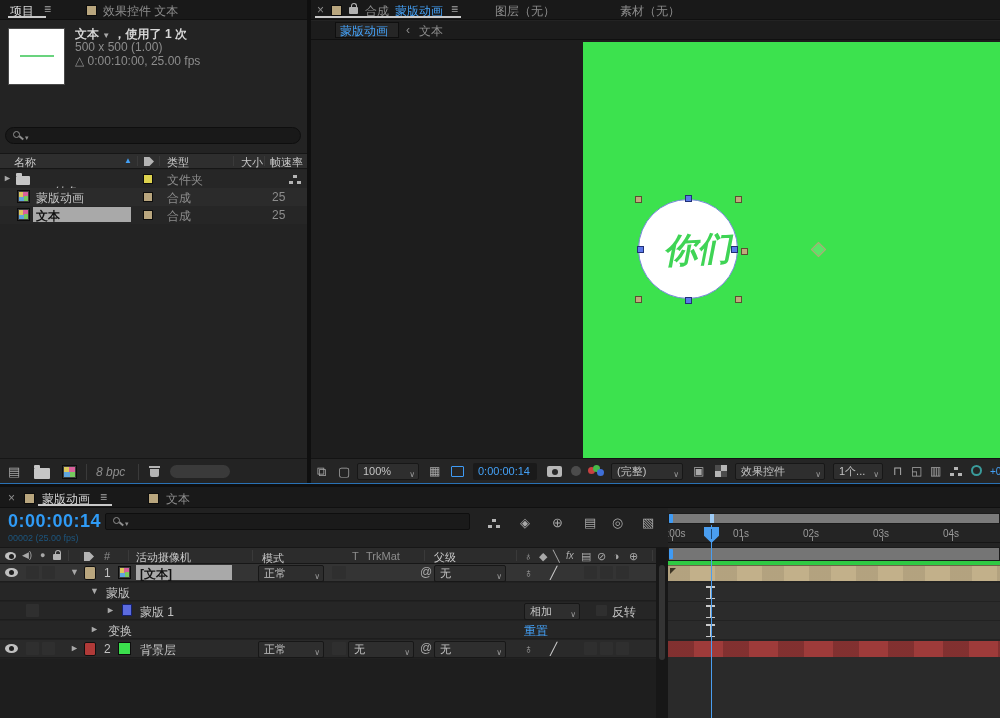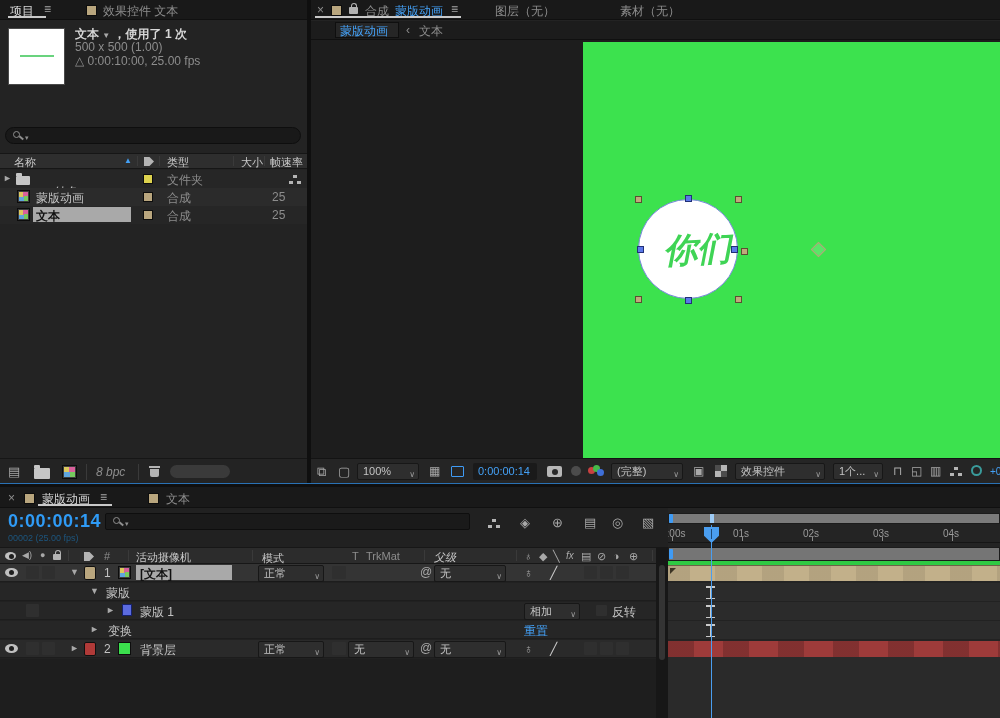--- a/index.html
+++ b/index.html
@@ -270,21 +270,21 @@
     <span class="vsep" style="left:68px;"></span>
     <span class="tagic" style="left:84px;top:4px;"></span>
     <span class="abs dim" style="left:104px;top:2px;font-size:11px;">#</span>
     <span class="vsep" style="left:128px;"></span>
     <span class="abs" style="left:136px;top:2px;font-size:11px;color:#c9c9c9;">活动摄像机</span>
     <span class="vsep" style="left:252px;"></span>
     <span class="abs" style="left:262px;top:3px;font-size:11px;color:#c9c9c9;">模式</span>
     <span class="abs dim" style="left:352px;top:2px;font-size:11px;">T</span>
     <span class="abs dim" style="left:366px;top:2px;font-size:11px;">TrkMat</span>
     <span class="vsep" style="left:424px;"></span>
-    <span class="abs" style="left:434px;top:2px;font-size:11px;color:#c9c9c9;font-style:italic;">父级</span>
+    <span class="abs" style="left:434px;top:2px;font-size:11px;color:#c9c9c9;">父级</span>
     <span class="vsep" style="left:516px;"></span>
     <span class="abs icg" style="left:524px;top:3px;font-size:11px;">♁</span>
     <span class="abs icg" style="left:539px;top:3px;font-size:11px;">◆</span>
     <span class="abs icg" style="left:553px;top:3px;font-size:11px;">╲</span>
     <span class="abs icg" style="left:566px;top:3px;font-size:10px;font-style:italic;">fx</span>
     <span class="abs icg" style="left:581px;top:3px;font-size:11px;">▤</span>
     <span class="abs icg" style="left:597px;top:3px;font-size:11px;">⊘</span>
     <span class="abs icg" style="left:613px;top:3px;font-size:11px;">◑</span>
     <span class="abs icg" style="left:629px;top:3px;font-size:11px;">⊕</span>
     <span class="vsep" style="left:652px;"></span>

